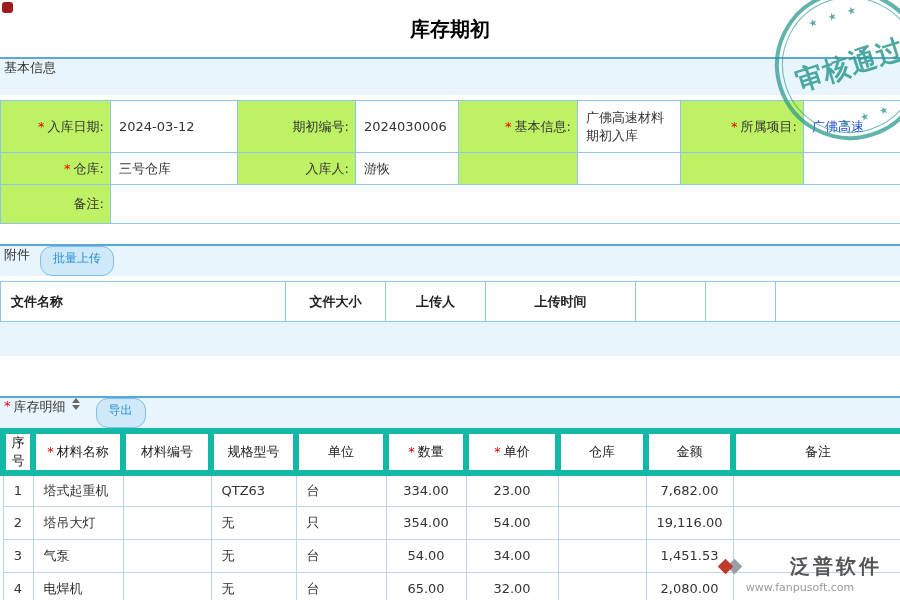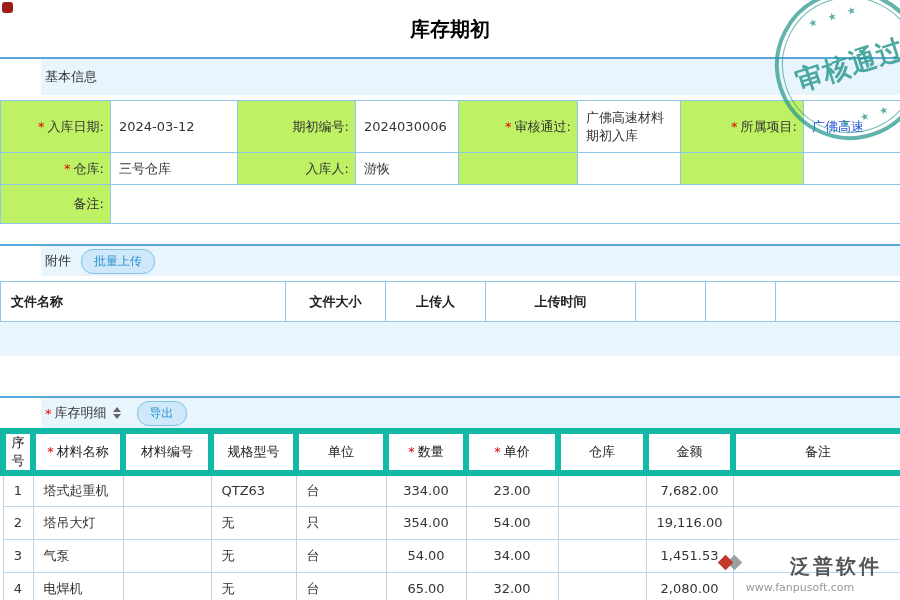--- a/index.html
+++ b/index.html
@@ -1,20 +1,20 @@
 <!DOCTYPE html>
 <html><head>
 <meta charset="utf-8">
 <style>
 *{margin:0;padding:0;box-sizing:border-box;}
 html,body{width:900px;height:600px;}
 body{font-family:"DejaVu Sans","Liberation Sans",sans-serif;font-size:13px;color:#333;background:#fff;position:relative;overflow:hidden;}
 .page-title{text-align:center;font-size:20px;font-weight:bold;color:#000;padding:16px 0 14px;}
 .section{border-top:2px solid #5aa7da;}
-.section-bar{background:#e8f5fd;display:flex;align-items:center;padding:0 4px;margin-left:41px;}
+.section-bar{background:#e8f5fd;display:flex;padding:0 4px;}
 .bar-lg{height:36px;}
 .bar-sm{height:30px;}
 .req{color:#e60000;margin-right:3px;}
 table{border-collapse:collapse;width:100%;table-layout:fixed;}
 .form-table{margin-top:5px;}
 .form-table td{border:1px solid #8fc6ec;font-size:13px;padding:4px 6px;word-break:break-all;vertical-align:middle;}
 .form-table td.lbl{background:#bef264;text-align:right;}
 .form-table td.val{background:#fff;text-align:left;padding-left:8px;}
 .r1 td{height:52px;}
 .r2 td{height:32px;}
@@ -35,21 +35,21 @@
 .sort-icon .tri-up{width:0;height:0;border-left:4px solid transparent;border-right:4px solid transparent;border-bottom:5px solid #666;margin-bottom:2px;}
 .sort-icon .tri-down{width:0;height:0;border-left:4px solid transparent;border-right:4px solid transparent;border-top:5px solid #666;}
 .stamp{position:absolute;top:-10px;right:-25px;width:150px;height:150px;border:4px solid rgba(46,154,143,0.75);border-radius:50%;transform:rotate(-18deg);z-index:20;pointer-events:none;}
 .stamp::before{content:"";position:absolute;inset:3px;border:1px solid rgba(46,154,143,0.7);border-radius:50%;}
 .stamp-text{position:absolute;top:50%;left:50%;transform:translate(-50%,-50%);font-size:27px;font-weight:bold;color:rgba(46,154,143,0.85);white-space:nowrap;letter-spacing:1px;}
 .stamp-stars{position:absolute;left:50%;transform:translateX(-50%);font-size:10px;color:rgba(46,154,143,0.8);letter-spacing:4px;white-space:nowrap;}
 .stars-top{top:14px;}
 .stars-bottom{bottom:12px;}
 .corner-icon{position:absolute;top:2px;left:2px;width:11px;height:11px;background:#9e1b1b;border-radius:3px;}
 .footer-logo{position:absolute;right:18px;bottom:6px;z-index:15;}
-.logo-row{display:flex;gap:44px;}
+.logo-row{display:flex;align-items:center;gap:44px;}
 .logo-icon{position:relative;width:28px;height:20px;display:inline-block;}
 .logo-icon .d2{position:absolute;width:11px;height:11px;background:#9aa0a6;transform:rotate(45deg);left:11px;top:4px;}
 .logo-icon .d1{position:absolute;width:11px;height:11px;background:#c0392b;transform:rotate(45deg);left:2px;top:4px;}
 .logo-name{font-size:20px;font-weight:bold;color:#555;letter-spacing:3px;}
 .logo-url{font-size:11px;color:#999;text-align:center;margin-top:1px;}
 </style>
 </head>
 <body>
 
 <span class="corner-icon"></span>
@@ -70,21 +70,21 @@
         <col style="width:103px">
         <col style="width:123px">
         <col style="width:97px">
     </colgroup>
     <tbody>
         <tr class="r1">
       <td class="lbl"><span class="req">*</span><span>入库日期:</span></td>
       <td class="val">2024-03-12</td>
       <td class="lbl"><span>期初编号:</span></td>
       <td class="val">2024030006</td>
-      <td class="lbl"><span class="req">*</span><span>审核通过:</span></td>
+      <td class="lbl"><span class="req">*</span><span>基本信息:</span></td>
       <td class="val">广佛高速材料期初入库</td>
       <td class="lbl"><span class="req">*</span><span>所属项目:</span></td>
       <td class="val"><a class="link">广佛高速</a></td>
     </tr>
     <tr class="r2">
       <td class="lbl"><span class="req">*</span><span>仓库:</span></td>
       <td class="val">三号仓库</td>
       <td class="lbl"><span>入库人:</span></td>
       <td class="val">游恢</td>
       <td class="lbl"></td>

